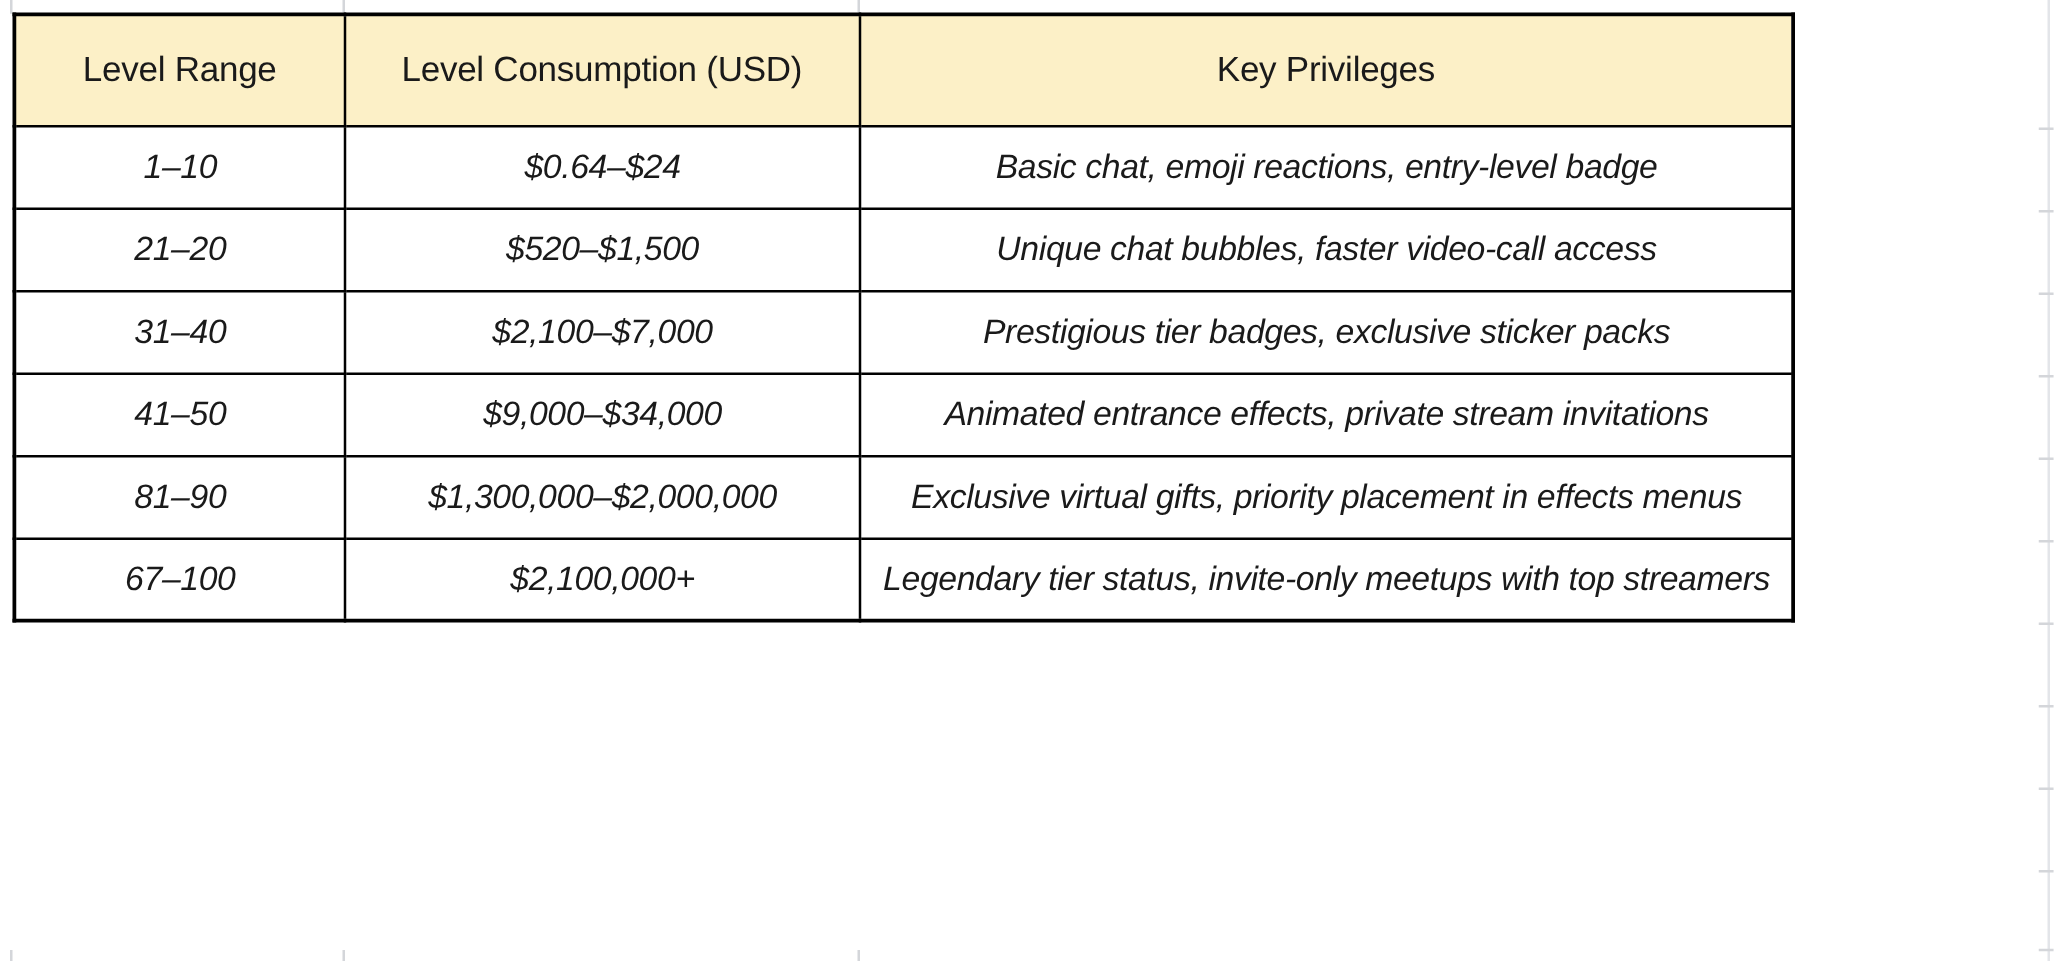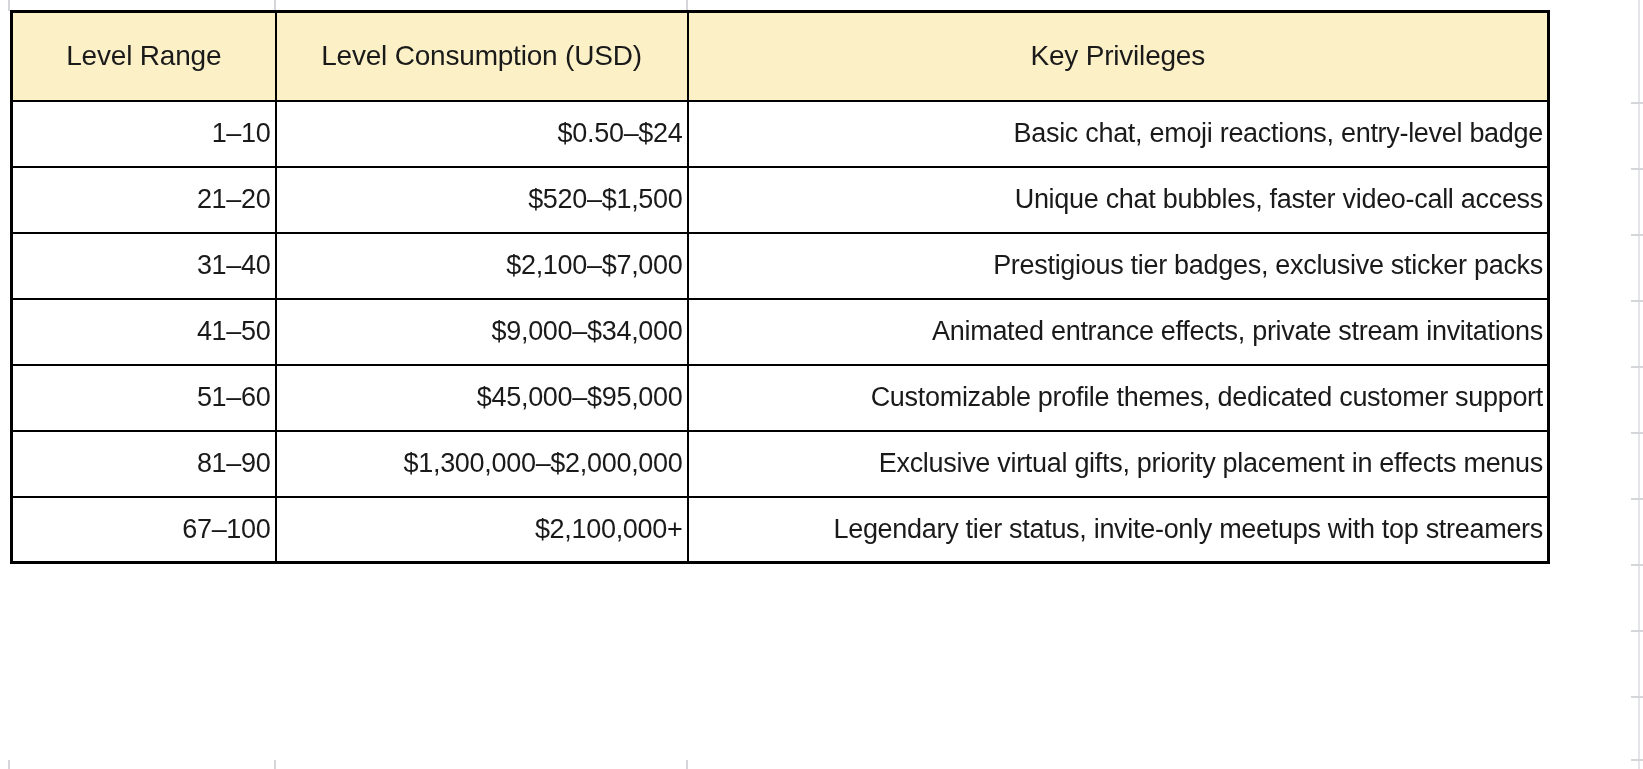--- a/index.html
+++ b/index.html
@@ -17,21 +17,21 @@
     -webkit-font-smoothing:antialiased;
   }
   .stage{position:relative;width:1643px;height:769px;overflow:hidden;background:#ffffff;}
 
   
   .vstub{position:absolute;width:1.5px;background:var(--gridline);}
   .hstub{position:absolute;height:1.5px;background:var(--gridline);}
   .vline-faint{position:absolute;width:1.5px;background:var(--gridline-faint);top:0;height:769px;}
 
   table.tiers{
-    position:absolute;left:10px;top:10px;width:1540px;
+    position:absolute;left:10px;top:10px;width:1426px;
     border-collapse:collapse;table-layout:fixed;background:#ffffff;
     border:3px solid var(--border);
   }
   table.tiers th, table.tiers td{
     border:2px solid var(--border);
     color:var(--text);
     vertical-align:middle;
     overflow:hidden;
   }
   table.tiers th{
@@ -40,23 +40,24 @@
     font-weight:400;
     font-size:28px;
     text-align:center;
     letter-spacing:-0.2px;
   }
   table.tiers td{
     height:66px;
     font-size:27px;
     letter-spacing:-0.3px;
     padding:0 4px 0 5px;
-    text-align:right;
+    text-align:center;
     white-space:nowrap;
     background:#ffffff;
+    font-style:italic;
   }
 </style>
 </head>
 <body>
 
 <div class="stage">
 
   <div class="vstub" style="left:8px;top:0;height:11px;"></div>
   <div class="vstub" style="left:274px;top:0;height:11px;"></div>
   <div class="vstub" style="left:686px;top:0;height:11px;"></div>
@@ -85,44 +86,39 @@
     <thead>
       <tr>
         <th>Level Range</th>
         <th>Level Consumption (USD)</th>
         <th>Key Privileges</th>
       </tr>
     </thead>
     <tbody>
       <tr>
         <td>1–10</td>
-        <td>$0.50–$24</td>
+        <td>$0.64–$24</td>
         <td>Basic chat, emoji reactions, entry-level badge</td>
       </tr>
       <tr>
         <td>21–20</td>
         <td>$520–$1,500</td>
         <td>Unique chat bubbles, faster video-call access</td>
       </tr>
       <tr>
         <td>31–40</td>
         <td>$2,100–$7,000</td>
         <td>Prestigious tier badges, exclusive sticker packs</td>
       </tr>
       <tr>
         <td>41–50</td>
         <td>$9,000–$34,000</td>
         <td>Animated entrance effects, private stream invitations</td>
       </tr>
       <tr>
-        <td>51–60</td>
-        <td>$45,000–$95,000</td>
-        <td>Customizable profile themes, dedicated customer support</td>
-      </tr>
-      <tr>
         <td>81–90</td>
         <td>$1,300,000–$2,000,000</td>
         <td>Exclusive virtual gifts, priority placement in effects menus</td>
       </tr>
       <tr>
         <td>67–100</td>
         <td>$2,100,000+</td>
         <td>Legendary tier status, invite-only meetups with top streamers</td>
       </tr>
     </tbody>

